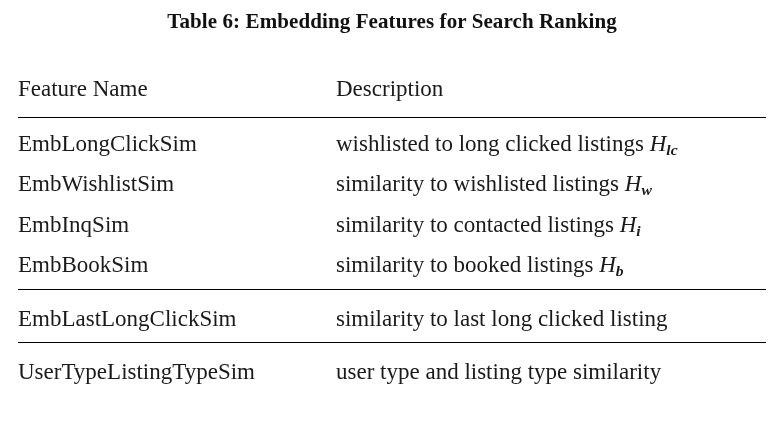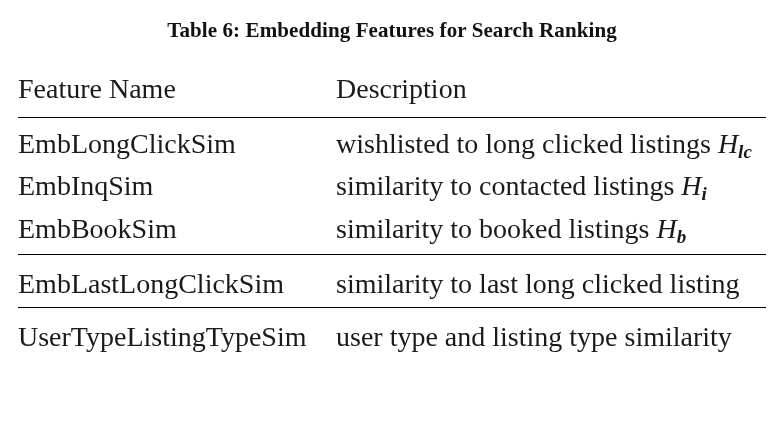--- a/index.html
+++ b/index.html
@@ -16,21 +16,21 @@
     -webkit-font-smoothing: antialiased;
   }
   .page {
     position: relative;
     width: 784px;
     height: 435px;
     background: #ffffff;
   }
   .table-caption {
     position: absolute;
-    top: 16px;
+    top: 7px;
     left: 0;
     width: 784px;
     text-align: center;
     font-weight: bold;
     font-size: 21px;
     letter-spacing: 0.1px;
     color: #111111;
     line-height: 28px;
   }
   .table-wrap {
@@ -44,21 +44,21 @@
     width: 748px;
     table-layout: fixed;
   }
   table.feature-table col.c-name { width: 318px; }
   table.feature-table col.c-desc { width: 430px; }
 
   table.feature-table th,
   table.feature-table td {
     text-align: left;
     font-weight: normal;
-    font-size: 28px;
+    font-size: 23px;
     line-height: 34px;
     padding: 0;
     vertical-align: baseline;
     white-space: nowrap;
   }
   thead th {
     height: 45px;
     vertical-align: top;
     padding-top: 2px;
   }
@@ -108,20 +108,24 @@
           <th>Description</th>
         </tr>
       </thead>
 
       <tbody class="group-top">
         <tr>
           <td>EmbLongClickSim</td>
           <td class="desc-cell"><span>wishlisted to long clicked listings </span><span class="mathvar"><span>H</span><sub>lc</sub></span></td>
         </tr>
         <tr>
+          <td>EmbWishlistSim</td>
+          <td class="desc-cell"><span>similarity to wishlisted listings </span><span class="mathvar"><span>H</span><sub>w</sub></span></td>
+        </tr>
+        <tr>
           <td>EmbInqSim</td>
           <td class="desc-cell"><span>similarity to contacted listings </span><span class="mathvar"><span>H</span><sub>i</sub></span></td>
         </tr>
         <tr class="grp-rule">
           <td>EmbBookSim</td>
           <td class="desc-cell"><span>similarity to booked listings </span><span class="mathvar"><span>H</span><sub>b</sub></span></td>
         </tr>
       </tbody>
 
       <tbody class="group-sep">

